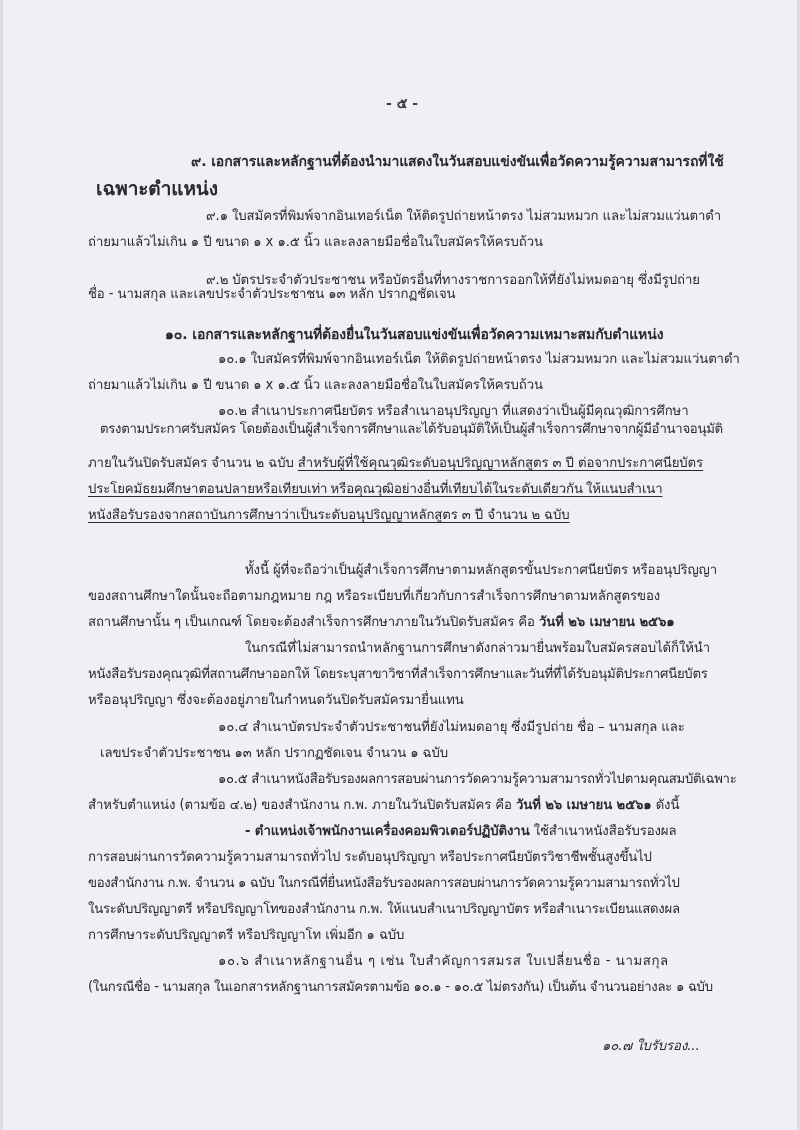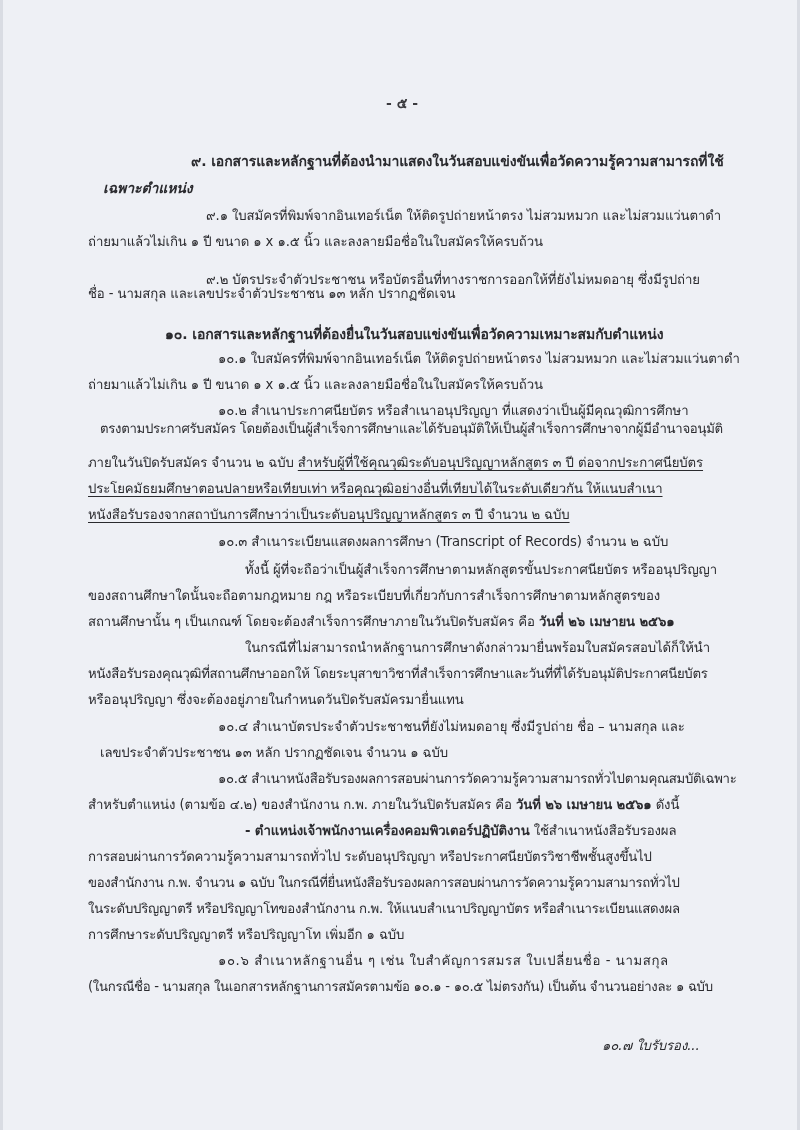--- a/index.html
+++ b/index.html
@@ -54,41 +54,40 @@
 </head>
 <body>
 
 <div class="page">
   <div class="page-edge-left"></div>
   <div class="page-edge-right"></div>
 
   <div class="page-number">- ๕ -</div>
 
   <div class="line bold" style="left:191px; top:152px; font-size:14px;">๙. เอกสารและหลักฐานที่ต้องนำมาแสดงในวันสอบแข่งขันเพื่อวัดความรู้ความสามารถที่ใช้</div>
-  <div class="line bold" style="left:103px; top:179px; font-size:14px;font-style:italic;">เฉพาะตำแหน่ง</div>
+  <div class="line bold" style="left:96px; top:179px; font-size:19px;">เฉพาะตำแหน่ง</div>
 
   <div class="line" style="left:206px; top:207px;">๙.๑  ใบสมัครที่พิมพ์จากอินเทอร์เน็ต ให้ติดรูปถ่ายหน้าตรง ไม่สวมหมวก และไม่สวมแว่นตาดำ</div>
   <div class="line" style="left:88px; top:233px;">ถ่ายมาแล้วไม่เกิน ๑ ปี ขนาด ๑ x ๑.๕ นิ้ว และลงลายมือชื่อในใบสมัครให้ครบถ้วน</div>
   <div class="line" style="left:206px; top:259px;margin-top:12px;">๙.๒ บัตรประจำตัวประชาชน หรือบัตรอื่นที่ทางราชการออกให้ที่ยังไม่หมดอายุ ซึ่งมีรูปถ่าย</div>
   <div class="line" style="left:88px; top:285px;">ชื่อ - นามสกุล และเลขประจำตัวประชาชน ๑๓ หลัก ปรากฏชัดเจน</div>
 
   <div class="line bold" style="left:165px; top:325px; font-size:14px;">๑๐. เอกสารและหลักฐานที่ต้องยื่นในวันสอบแข่งขันเพื่อวัดความเหมาะสมกับตำแหน่ง</div>
 
   <div class="line" style="left:218px; top:350px;">๑๐.๑ ใบสมัครที่พิมพ์จากอินเทอร์เน็ต ให้ติดรูปถ่ายหน้าตรง ไม่สวมหมวก และไม่สวมแว่นตาดำ</div>
   <div class="line" style="left:88px; top:376px;">ถ่ายมาแล้วไม่เกิน ๑ ปี ขนาด ๑ x ๑.๕ นิ้ว และลงลายมือชื่อในใบสมัครให้ครบถ้วน</div>
 
   <div class="line" style="left:218px; top:402px;">๑๐.๒ สำเนาประกาศนียบัตร หรือสำเนาอนุปริญญา ที่แสดงว่าเป็นผู้มีคุณวุฒิการศึกษา</div>
   <div class="line" style="left:88px; top:420px; letter-spacing:-0.3px;margin-left:12px;">ตรงตามประกาศรับสมัคร โดยต้องเป็นผู้สำเร็จการศึกษาและได้รับอนุมัติให้เป็นผู้สำเร็จการศึกษาจากผู้มีอำนาจอนุมัติ</div>
   <div class="line" style="left:88px; top:454px;">
     <span>ภายในวันปิดรับสมัคร จำนวน ๒ ฉบับ </span><span class="u">สำหรับผู้ที่ใช้คุณวุฒิระดับอนุปริญญาหลักสูตร ๓ ปี ต่อจากประกาศนียบัตร</span>
   </div>
   <div class="line u" style="left:88px; top:480px;font-family:Liberation Serif, serif;">ประโยคมัธยมศึกษาตอนปลายหรือเทียบเท่า หรือคุณวุฒิอย่างอื่นที่เทียบได้ในระดับเดียวกัน ให้แนบสำเนา</div>
   <div class="line u" style="left:88px; top:506px;">หนังสือรับรองจากสถาบันการศึกษาว่าเป็นระดับอนุปริญญาหลักสูตร ๓ ปี จำนวน ๒ ฉบับ</div>
 
-  <div class="line" style="left:218px; top:533px;">๑๐.๓ สำเนาระเบียนแสดงผลการศึกษา (Transcript of Records) จำนวน ๒ ฉบับ</div>
 
   <div class="line" style="left:245px; top:561px;">ทั้งนี้ ผู้ที่จะถือว่าเป็นผู้สำเร็จการศึกษาตามหลักสูตรขั้นประกาศนียบัตร หรืออนุปริญญา</div>
   <div class="line" style="left:88px; top:587px;">ของสถานศึกษาใดนั้นจะถือตามกฎหมาย กฎ หรือระเบียบที่เกี่ยวกับการสำเร็จการศึกษาตามหลักสูตรของ</div>
   <div class="line" style="left:88px; top:613px;">
     <span>สถานศึกษานั้น ๆ เป็นเกณฑ์ โดยจะต้องสำเร็จการศึกษาภายในวันปิดรับสมัคร คือ </span><span class="bold">วันที่ ๒๖ เมษายน ๒๕๖๑</span>
   </div>
 
   <div class="line" style="left:88px; top:665px; letter-spacing:-0.3px;">หนังสือรับรองคุณวุฒิที่สถานศึกษาออกให้ โดยระบุสาขาวิชาที่สำเร็จการศึกษาและวันที่ที่ได้รับอนุมัติประกาศนียบัตร</div>
   <div class="line" style="left:245px; top:639px;">ในกรณีที่ไม่สามารถนำหลักฐานการศึกษาดังกล่าวมายื่นพร้อมใบสมัครสอบได้ก็ให้นำ</div>
   <div class="line" style="left:88px; top:691px;">หรืออนุปริญญา ซึ่งจะต้องอยู่ภายในกำหนดวันปิดรับสมัครมายื่นแทน</div>

